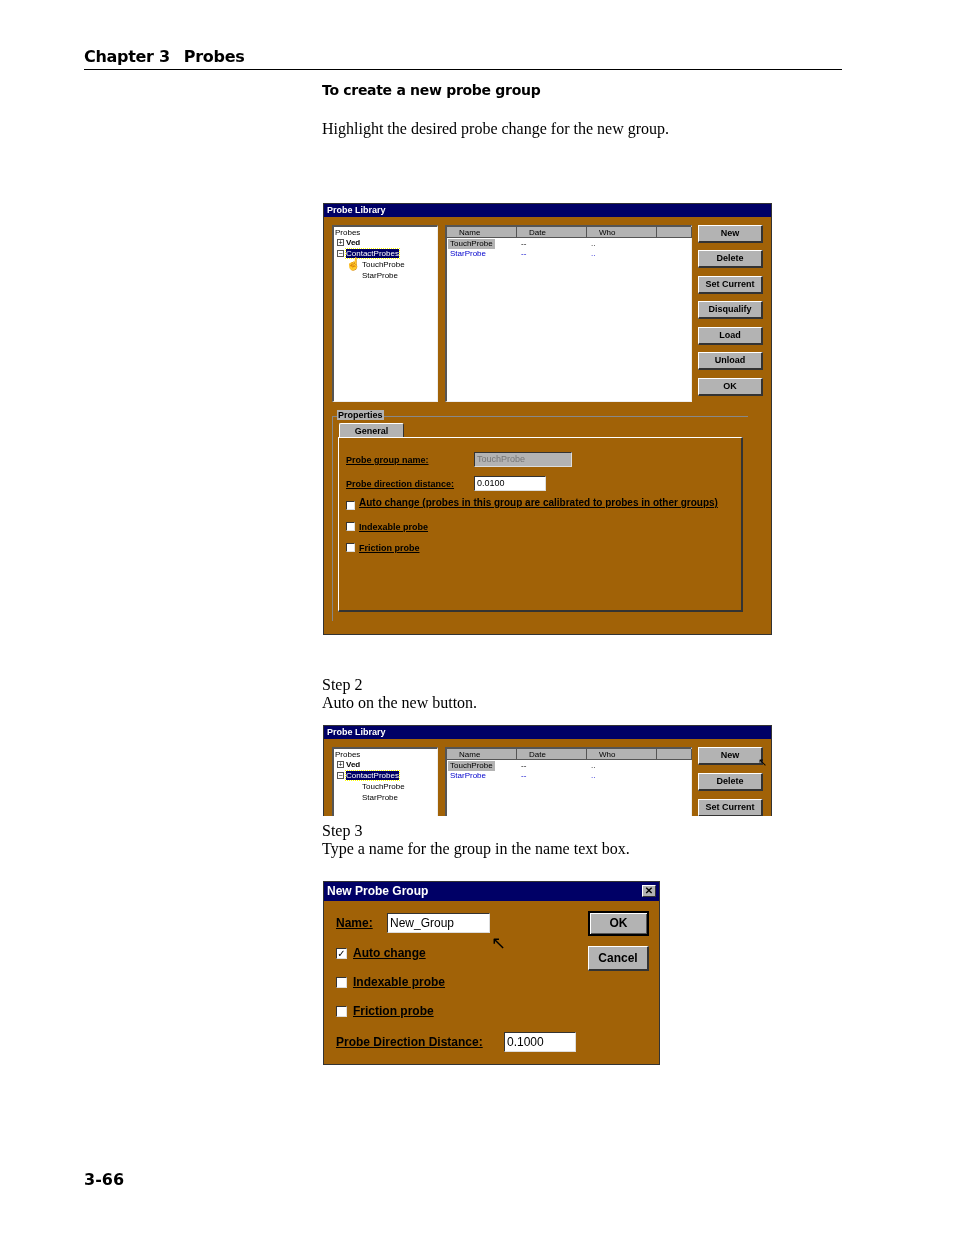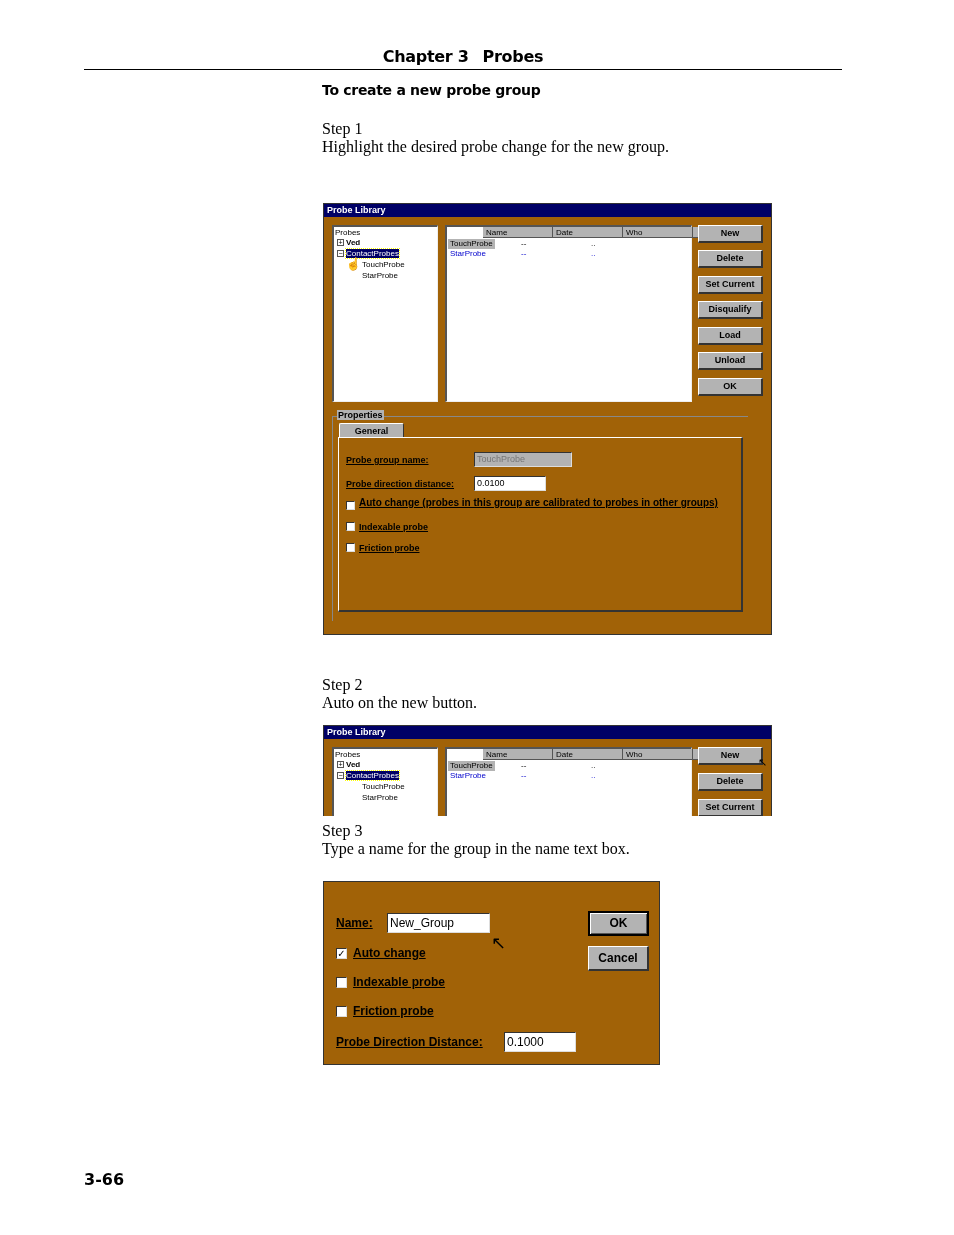--- a/index.html
+++ b/index.html
@@ -1,29 +1,29 @@
 <!DOCTYPE html>
 <html><head>
   <meta charset="utf-8">
   <style>
     * { box-sizing: border-box; margin: 0; padding: 0; }
     body { width: 954px; height: 1235px; background: #ffffff; position: relative; font-family: "Liberation Sans", sans-serif; color: #000; overflow: hidden; }
-    .chapter-header { position: absolute; left: 84px; top: 47px; width: 758px; height: 23px; border-bottom: 1px solid #000; font-family: "DejaVu Sans", sans-serif; font-weight: bold; font-size: 16px; letter-spacing: -0.3px; text-align: center; }
+    .chapter-header { position: absolute; left: 84px; top: 47px; width: 758px; height: 23px; border-bottom: 1px solid #000; font-family: "DejaVu Sans", sans-serif; font-weight: bold; font-size: 16px; letter-spacing: -0.3px; }
     .chapter-header span.gap { display: inline-block; width: 14px; }
     .section-title { position: absolute; left: 322px; top: 82px; font-family: "DejaVu Sans", sans-serif; font-weight: bold; font-size: 14px; letter-spacing: -0.3px; }
     .step { position: absolute; left: 322px; font-family: "Liberation Serif", serif; font-size: 16px; line-height: 18px; }
     .page-num { position: absolute; left: 84px; top: 1170px; font-family: "DejaVu Sans", sans-serif; font-weight: bold; font-size: 16px; }
 
     .win { position: absolute; background: #a16207; border: 1px solid #333; font-family: "Liberation Sans", sans-serif; font-size: 9px; overflow: hidden; }
     .titlebar { background: #000066; color: #fff; font-weight: bold; font-size: 9px; height: 13px; line-height: 13px; padding-left: 3px; }
     .sunken { position: absolute; background: #fff; border-top: 2px solid #555; border-left: 2px solid #555; border-right: 1px solid #eee; border-bottom: 1px solid #eee; }
     .tree-line { position: absolute; white-space: nowrap; font-size: 8px; line-height: 10px; }
     .exp-box { display: inline-block; width: 7px; height: 7px; border: 1px solid #555; font-size: 7px; line-height: 5px; text-align: center; margin-right: 2px; vertical-align: middle; background: #fff; }
     .sel { background: #000066; color: #fff; outline: 1px dotted #ff0; }
-    .lv-header { position: absolute; top: 0; height: 11px; background: #b3b3b3; border-right: 1px solid #555; border-bottom: 1px solid #555; font-size: 8px; line-height: 11px; padding-left: 3px; margin-left: 36px; }
+    .lv-header { position: absolute; top: 0; height: 11px; background: #b3b3b3; border-right: 1px solid #555; border-bottom: 1px solid #555; font-size: 8px; line-height: 11px; padding-left: 12px; }
     .lv-cell { position: absolute; font-size: 8px; line-height: 10px; white-space: nowrap; }
     .btn { position: absolute; background: #b3b3b3; border-top: 1px solid #fff; border-left: 1px solid #fff; border-right: 2px solid #333; border-bottom: 2px solid #333; font-weight: bold; font-size: 9px; text-align: center; cursor: pointer; }
     .groupbox { position: absolute; border-top: 1px solid #888; }
     .gb-label { position: absolute; background: #b3b3b3; font-weight: bold; font-size: 9px; padding: 0 1px; }
     .tab { position: absolute; background: #b3b3b3; border-top: 1px solid #fff; border-left: 1px solid #fff; border-right: 1px solid #333; font-weight: bold; font-size: 9px; text-align: center; border-radius: 2px 2px 0 0; }
     .tabpanel { position: absolute; border-top: 1px solid #fff; border-left: 1px solid #fff; border-right: 2px solid #333; border-bottom: 2px solid #333; }
     .lbl { position: absolute; font-weight: bold; font-size: 9px; white-space: nowrap; text-decoration: underline; }
     .field { position: absolute; background: #fff; border-top: 1px solid #333; border-left: 1px solid #333; border-right: 1px solid #ddd; border-bottom: 1px solid #ddd; font-size: 9px; padding-left: 2px; line-height: 13px; white-space: nowrap; }
     .field.disabled { background: #b3b3b3; color: #777; }
     .chk { position: absolute; width: 9px; height: 9px; background: #fff; border-top: 1px solid #333; border-left: 1px solid #333; border-right: 1px solid #ddd; border-bottom: 1px solid #ddd; font-size: 9px; line-height: 7px; text-align: center; }
@@ -40,21 +40,20 @@
   </style>
 </head>
 <body>
 
 <div class="chapter-header">
   <span>Chapter 3</span><span class="gap"></span><span>Probes</span>
 </div>
 <div class="section-title">To create a new probe group</div>
 
 <div class="step" style="top:120px;">
-  <div>Step 1</div>
   <div>Highlight the desired probe change for the new group.</div>
 </div>
 
 <div class="win" style="left:323px; top:203px; width:449px; height:432px;">
   <div class="titlebar">Probe Library</div>
 
   <div class="sunken" style="left:8px; top:21px; width:106px; height:177px;">
     <div class="tree-line" style="left:1px; top:1px;">Probes</div>
     <div class="tree-line" style="left:3px; top:11px;">
       <span class="exp-box">+</span><b>Ved</b>
@@ -153,20 +152,24 @@
   <div class="btn" style="left:374px; top:47px; width:65px; height:18px; line-height:15px;">Delete</div>
   <div class="btn" style="left:374px; top:73px; width:65px; height:18px; line-height:15px;">Set Current</div>
 </div>
 
 <div class="step" style="top:822px;">
   <div>Step 3</div>
   <div>Type a name for the group in the name text box.</div>
 </div>
 
 <div class="win win3" style="left:323px; top:881px; width:337px; height:184px;">
+  <div class="titlebar">
+    <span>New Probe Group</span>
+    <span class="close-x">✕</span>
+  </div>
 
   <div class="lbl" style="left:12px; top:34px;">Name:</div>
   <div class="field" style="left:63px; top:31px; width:103px; height:20px;">New_Group</div>
   <div class="cursor" style="left:167px; top:50px; font-size:18px;">↖</div>
 
   <div class="btn" style="left:264px; top:29px; width:61px; height:25px; line-height:21px; border:2px solid #000; box-shadow: inset 1px 1px #fff, inset -1px -1px #555;">OK</div>
   <div class="btn" style="left:264px; top:64px; width:61px; height:25px; line-height:22px;">Cancel</div>
 
   <div class="chk" style="left:12px; top:66px;">✓</div>
   <div class="lbl" style="left:29px; top:64px;">Auto change</div>

